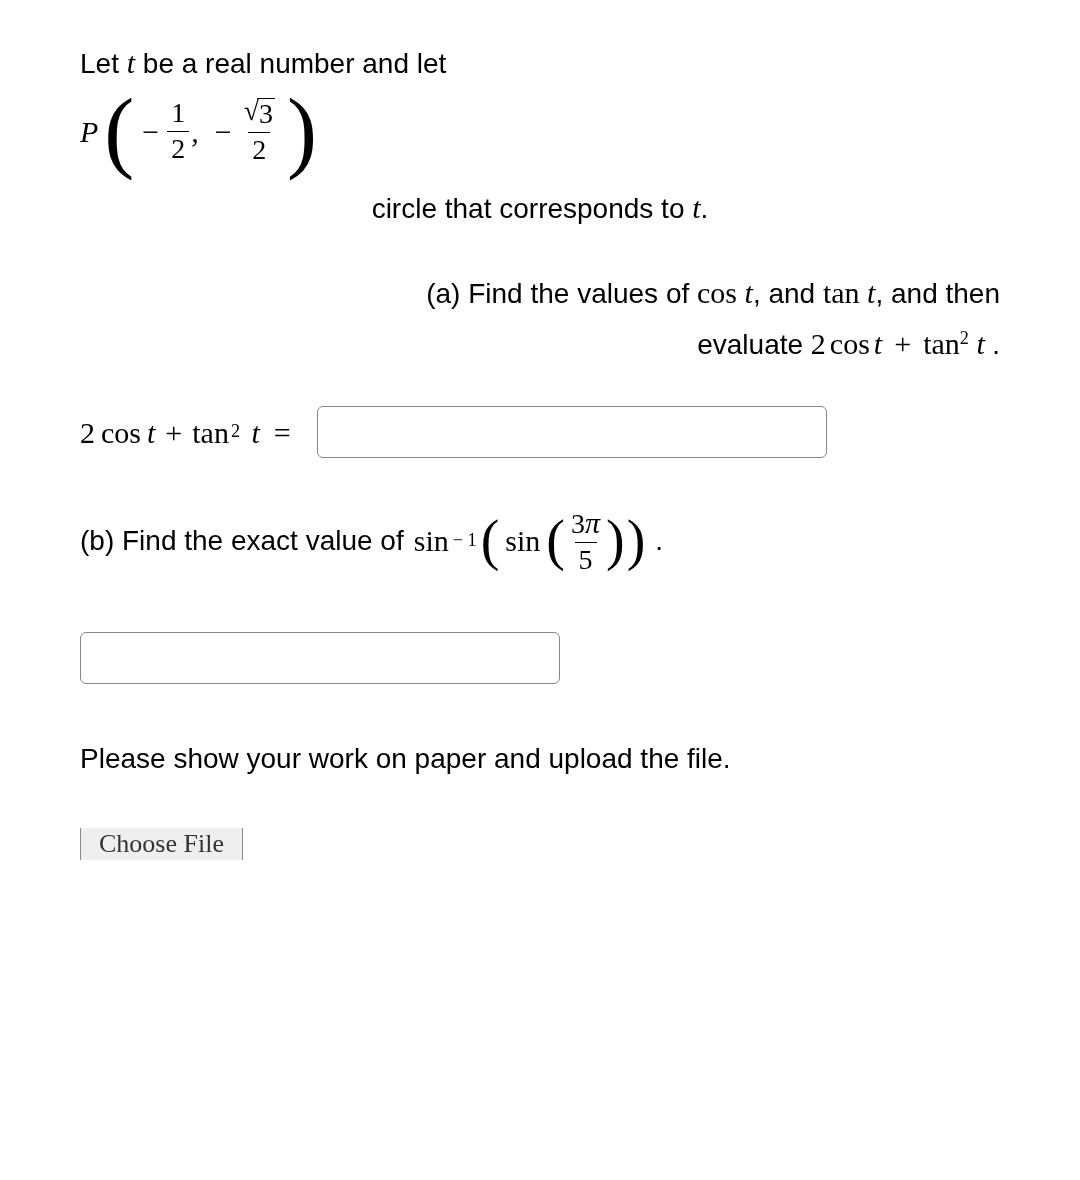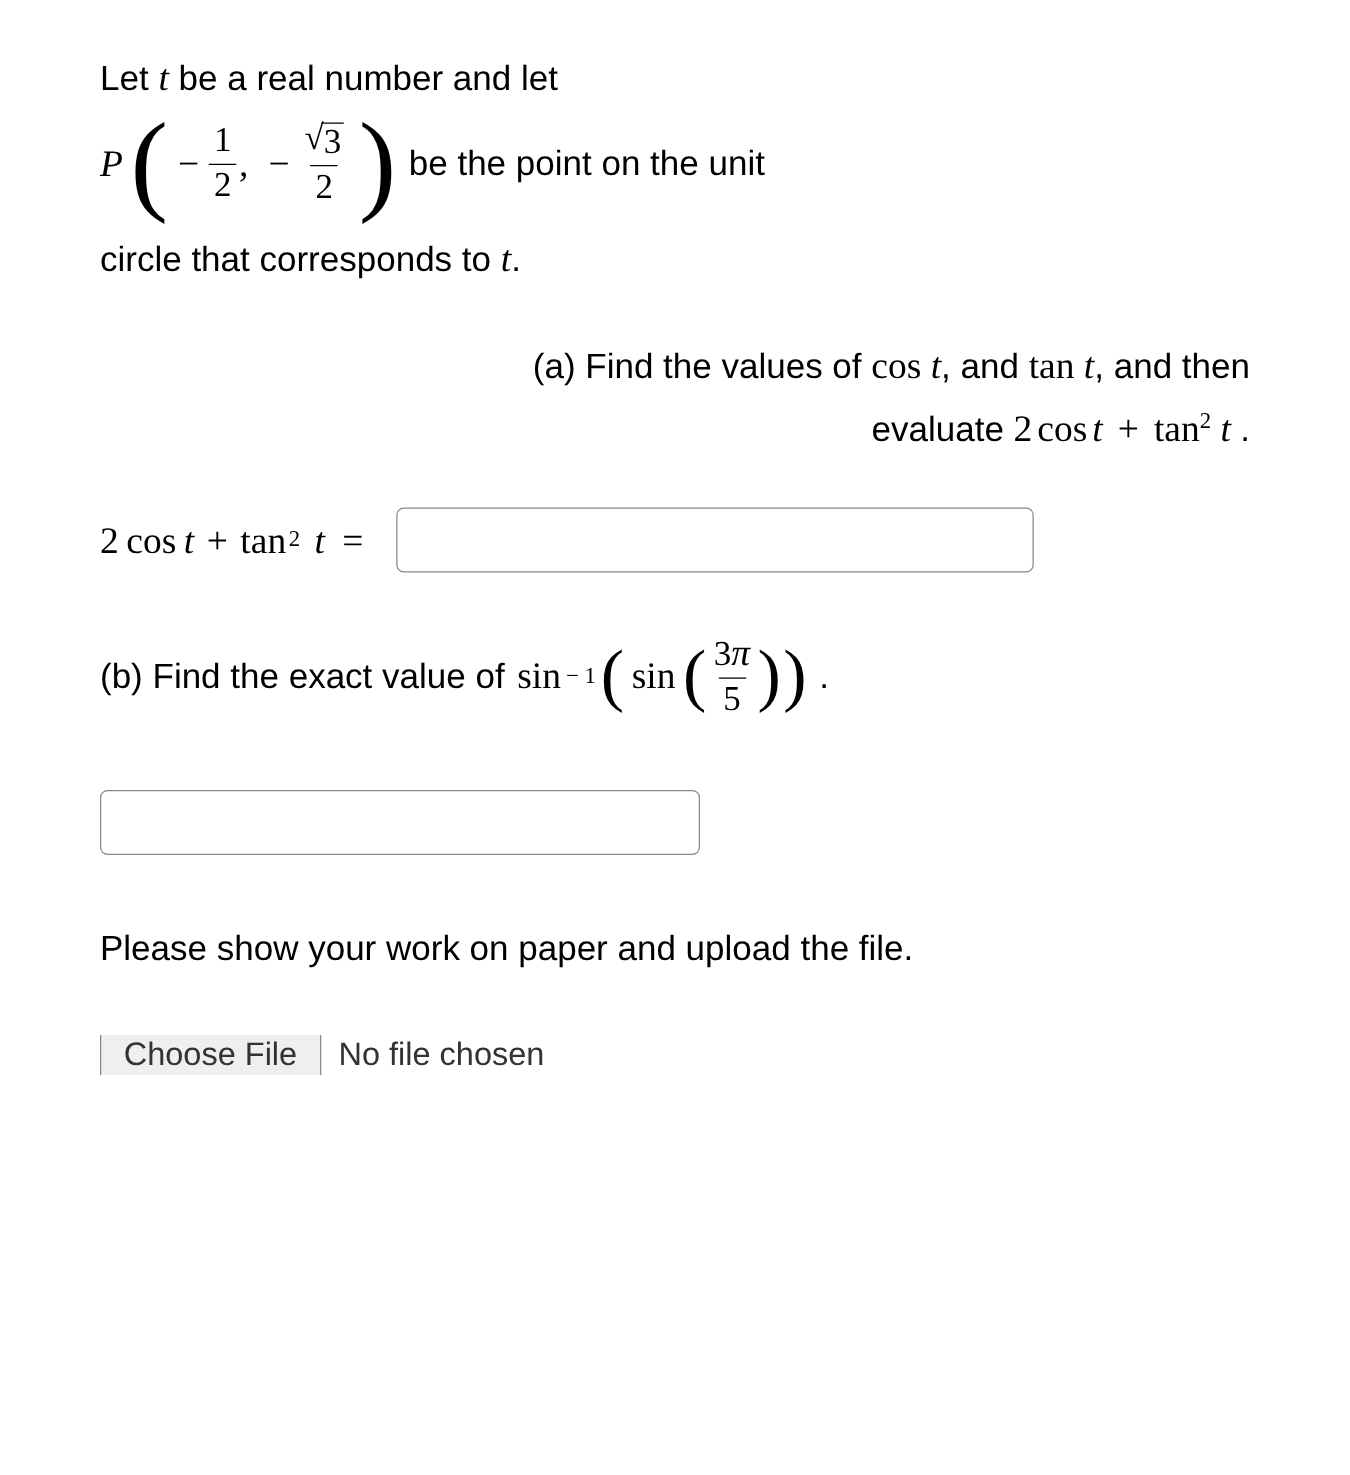--- a/index.html
+++ b/index.html
@@ -142,21 +142,21 @@
       gap: 14px;
       overflow: hidden;
       max-height: 32px;
     }
     .choose-file-btn {
       background: #efefef;
       border: 1px solid #888;
       border-radius: 5px;
       font-size: 26px;
       padding: 8px 18px;
-      font-family: Liberation Sans, sans-serif;
+      font-family: Liberation Serif, serif;
       color: #333;
       cursor: pointer;
     }
     .no-file-text {
       font-size: 26px;
       color: #333;
     }
     .math-expr {
       display: inline-flex;
       align-items: center;
@@ -198,24 +198,23 @@
           <span class="num">
             <span class="sqrt">
               <span class="sqrt-symbol">√</span>
                 <span class="sqrt-content">3</span>
             </span>
           </span>
           <span class="den">2</span>
         </span>
         <span class="big-paren" style="margin-left:6px;">)</span>
       </span>
-      <span>be the point on the unit</span>
-    </div>
-
-    <div class="paragraph" style="margin-top:18px;">
+    </div>
+
+    <div class="paragraph" style="margin-top:18px;text-align:center;">
       <span>circle that corresponds to </span><span class="math-italic">t</span><span>.</span>
     </div>
   </div>
 
   <div class="section-a">
     <div class="paragraph" style="margin-bottom:6px;">
       <span>(a) Find the values of </span><span class="math-upright">cos</span><span class="math-upright">&nbsp;</span><span class="math-italic">t</span><span>, and </span><span class="math-upright">tan</span><span class="math-upright">&nbsp;</span><span class="math-italic">t</span><span>, and then</span>
     </div>
     <div class="paragraph">
       <span>evaluate </span><span class="math-upright">2</span><span class="math-upright expr-gap">cos</span><span class="math-italic">t</span><span class="math-upright expr-gap" style="padding:0 8px;">+</span><span class="math-upright">tan</span><span class="superscript">2</span><span class="math-upright">&nbsp;</span><span class="math-italic">t</span><span class="math-upright">&nbsp;</span><span>.</span>
@@ -256,16 +255,15 @@
   </div>
 
   <div class="input-b-container">
     <input type="text" class="input-box input-medium" style="">
   </div>
 
   <div class="instruction paragraph">Please show your work on paper and upload the file.</div>
 
   <div class="file-upload-row">
     <button class="choose-file-btn">Choose File</button>
-    <span class="no-file-text">No file chosen</span>
   </div>
 
 </div>
 
 </body></html>

